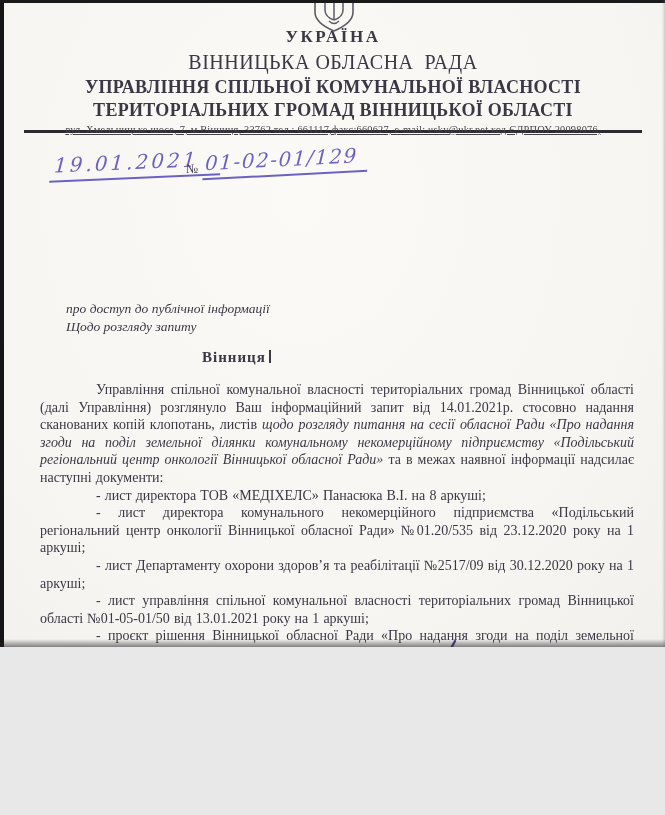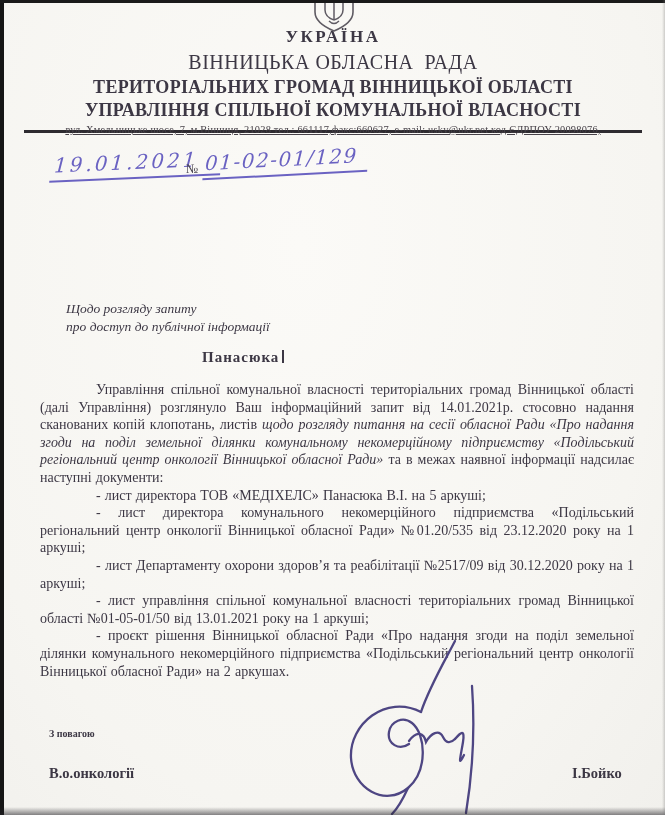--- a/index.html
+++ b/index.html
@@ -1,17 +1,17 @@
 <!DOCTYPE html>
 <html><head>
 <meta charset="utf-8">
 <style>
   html,body{margin:0;padding:0;background:#e8e8e8;}
   .page{
-    position:relative;width:665px;height:815px;overflow:hidden;
+    position:relative;width:665px;height:647px;overflow:hidden;
     background:radial-gradient(ellipse at 45% 30%, #fbfaf7 0%, #f6f5f1 70%, #f1f0ec 100%);
     font-family:"Liberation Serif", serif;color:#3c3744;
   }
   
   .edge-left{position:absolute;left:0;top:0;width:4px;height:100%;background:#151515;z-index:6;}
   .edge-top{position:absolute;left:0;top:0;width:100%;height:3px;background:#1a1a1a;z-index:6;}
   .edge-bottom{position:absolute;left:0;bottom:0;width:100%;height:8px;
     background:linear-gradient(to top, rgba(35,33,38,.55), rgba(35,33,38,0));z-index:6;}
   .edge-right{position:absolute;right:0;top:0;width:3px;height:100%;
     background:linear-gradient(to left, rgba(110,110,110,.30), rgba(110,110,110,0));z-index:6;}
@@ -61,44 +61,44 @@
     <path d="M4 2 H42 V22 Q42 33 23 41 Q4 33 4 22 Z" stroke-width="1.6"></path>
     <path d="M23 4 V30" stroke-width="1.5"></path>
     <path d="M14 6 V20 Q14 27 23 30" stroke-width="1.5"></path>
     <path d="M32 6 V20 Q32 27 23 30" stroke-width="1.5"></path>
     <path d="M18 31 Q23 36 28 31" stroke-width="1.4"></path>
   </svg>
 
   <div class="letterhead">
     <div class="lh-country">УКРАЇНА</div>
     <div class="lh-council">ВІННИЦЬКА ОБЛАСНА  РАДА</div>
+    <div class="lh-dept">УПРАВЛІННЯ СПІЛЬНОЇ КОМУНАЛЬНОЇ ВЛАСНОСТІ</div>
     <div class="lh-dept">ТЕРИТОРІАЛЬНИХ ГРОМАД ВІННИЦЬКОЇ ОБЛАСТІ</div>
-    <div class="lh-dept">УПРАВЛІННЯ СПІЛЬНОЇ КОМУНАЛЬНОЇ ВЛАСНОСТІ</div>
-    <div class="lh-contacts">вул. Хмельницьке шосе, 7,  м.Вінниця, 21028  тел.: 661117,факс:660627, e-mail: uskv@ukr.net код ЄДРПОУ 20098076,</div>
+    <div class="lh-contacts">вул. Хмельницьке шосе, 7,  м.Вінниця, 33762  тел.: 661117,факс:660627, e-mail: uskv@ukr.net код ЄДРПОУ 20098076,</div>
   </div>
   <div class="lh-rule"></div>
 
   <div class="hand ref-date">19.01.2021</div>
   <div class="ref-no">№</div>
   <div class="hand ref-number">01-02-01/129</div>
 
   <div class="subject">
+    <div>про доступ до публічної інформації</div>
     <div>Щодо розгляду запиту</div>
-    <div>про доступ до публічної інформації</div>
   </div>
 
   <div class="salutation">
-    <span>Панасюка</span><span class="redaction-mark"></span>
+    <span>Вінниця</span><span class="redaction-mark"></span>
   </div>
 
   <div class="body-text">
     <p>
       <span>Управління спільної комунальної власності територіальних громад Вінницької області (далі Управління) розглянуло Ваш інформаційний запит від 14.01.2021р. стосовно надання сканованих копій клопотань, листів </span><span class="it">щодо розгляду питання на сесії обласної Ради «Про надання згоди на поділ земельної ділянки комунальному некомерційному підприємству «Подільський регіональний центр онкології Вінницької обласної Ради»</span><span> та в межах наявної інформації надсилає наступні документи:</span>
     </p>
-    <p>- лист директора ТОВ «МЕДІХЕЛС» Панасюка В.І. на 5 аркуші;</p>
+    <p>- лист директора ТОВ «МЕДІХЕЛС» Панасюка В.І. на 8 аркуші;</p>
     <p>- лист директора комунального некомерційного підприємства «Подільський регіональний центр онкології Вінницької обласної Ради» №01.20/535 від 23.12.2020 року на 1 аркуші;</p>
     <p>- лист Департаменту охорони здоров’я та реабілітації №2517/09 від 30.12.2020 року на 1 аркуші;</p>
     <p>- лист управління спільної комунальної власності територіальних громад Вінницької області №01-05-01/50 від 13.01.2021 року на 1 аркуші;</p>
     <p>- проєкт рішення Вінницької обласної Ради «Про надання згоди на поділ земельної ділянки комунального некомерційного підприємства «Подільський регіональний центр онкології Вінницької обласної Ради» на 2 аркушах.</p>
   </div>
 
   <div class="closing">З повагою</div>
   <div class="signer-title">В.о.онкології</div>
   <div class="signer-name">І.Бойко</div>
 

